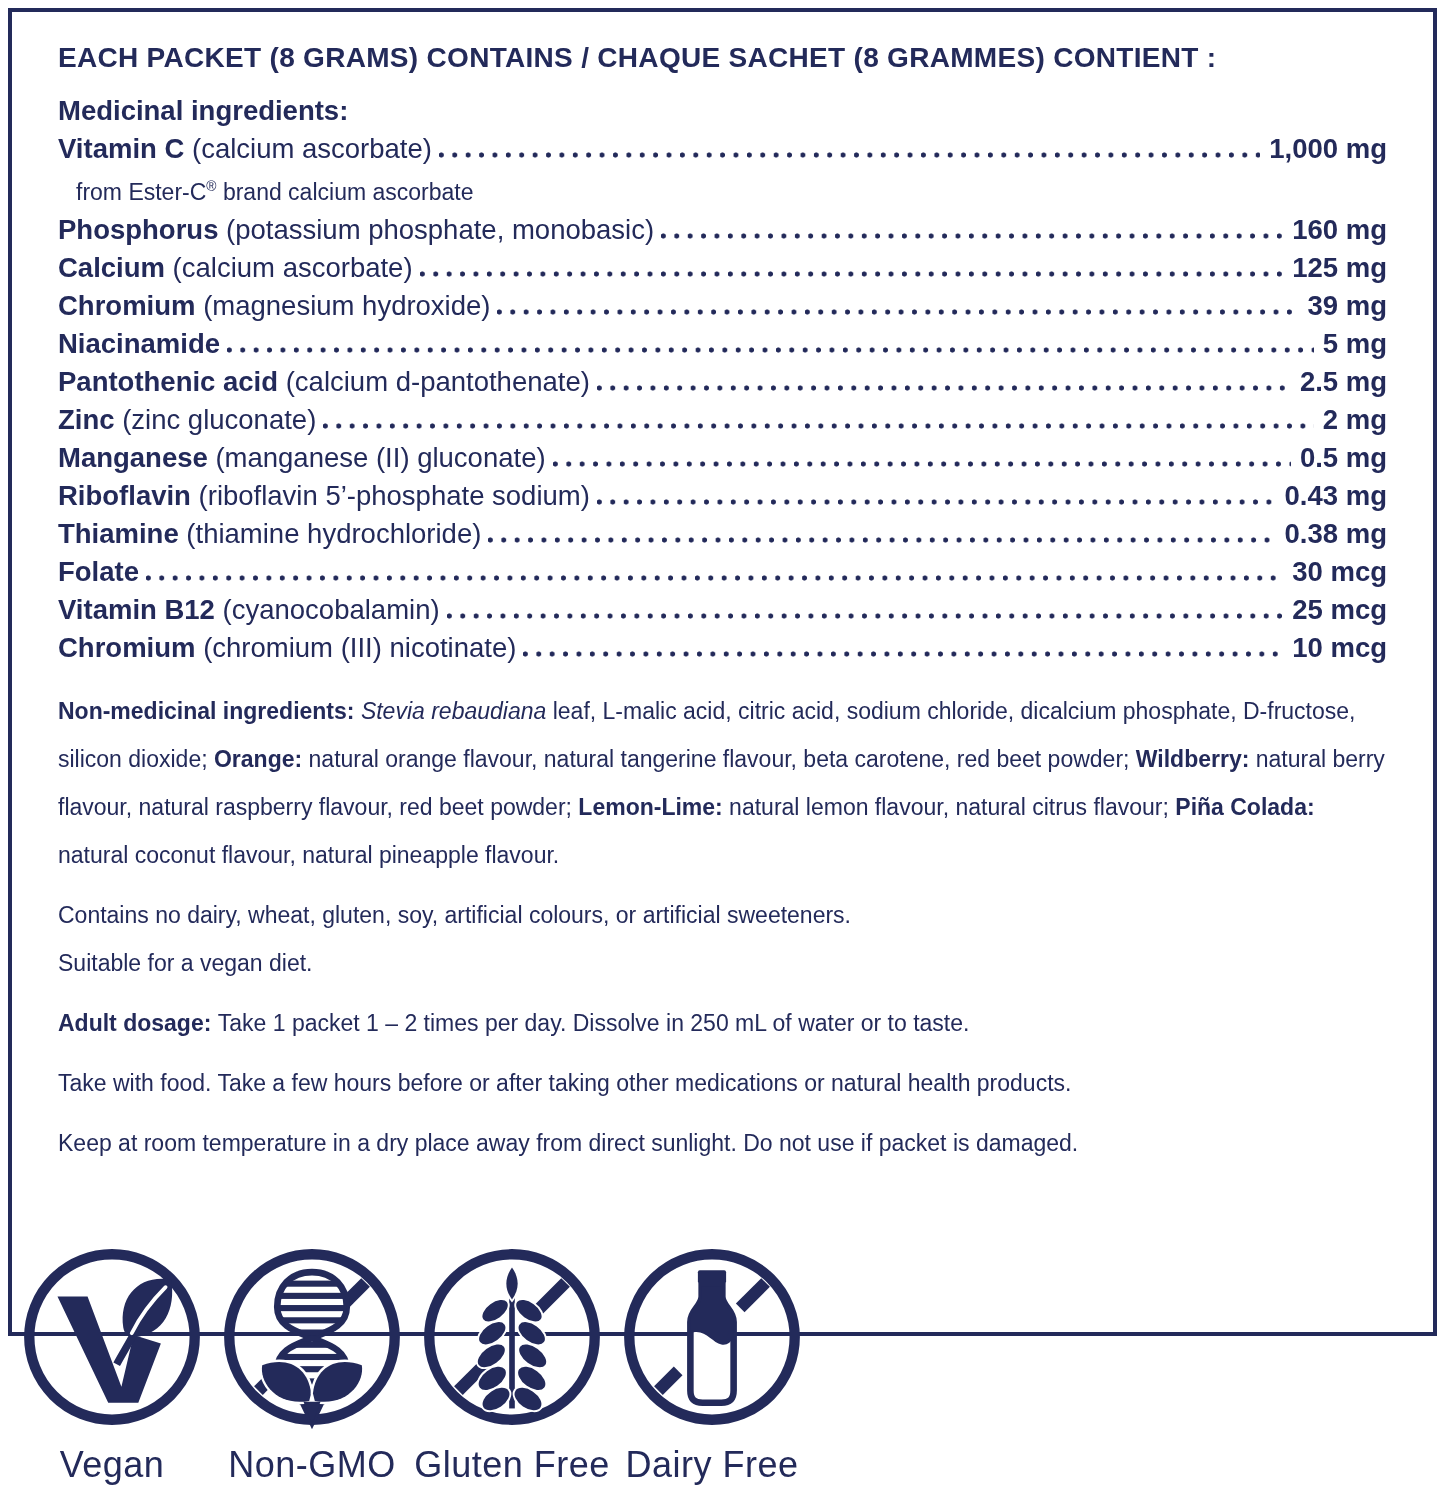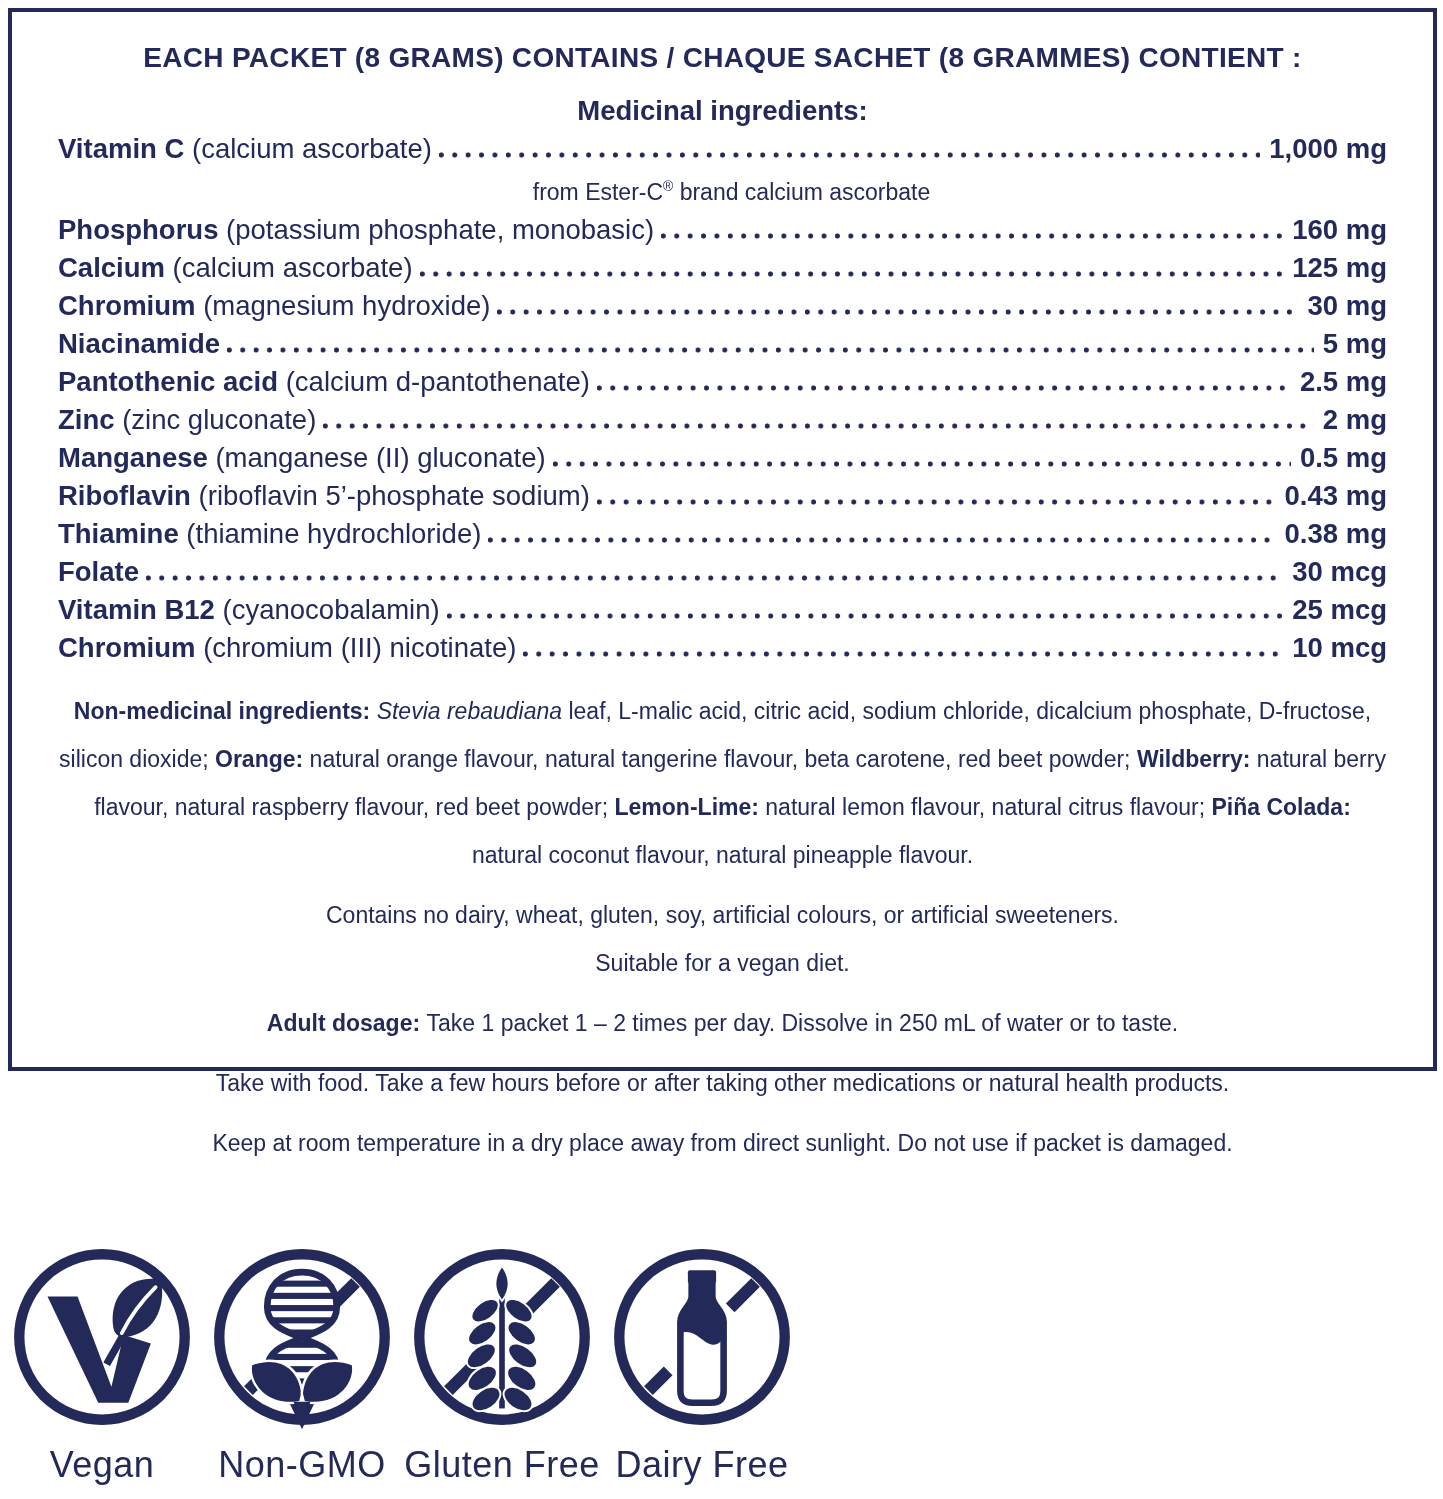--- a/index.html
+++ b/index.html
@@ -4,24 +4,23 @@
 <style>
   :root{ --navy:#232a5a; }
   html,body{ margin:0; padding:0; }
   body{
     width:1443px; height:1499px; background:#ffffff; overflow:hidden;
     font-family:"Liberation Sans","DejaVu Sans",sans-serif;
     color:var(--navy); position:relative;
     -webkit-font-smoothing:antialiased;
   }
   .panel{
-    position:absolute; left:8px; top:8px; width:1429px; height:1063px;
+    position:absolute; left:8px; top:8px; width:1429px; height:1328px;
     border:4px solid var(--navy); box-sizing:border-box;
     padding:26px 46px 0 46px;
-    text-align:center;
   }
   .hdr{
     font-size:28px; font-weight:700; letter-spacing:.3px;
     line-height:40px; margin-bottom:14px; white-space:nowrap;
   }
   .sec-title{ font-size:27.5px; font-weight:700; line-height:38px; }
   .row{
     display:flex; align-items:baseline;
     font-size:27.5px; line-height:38px; white-space:nowrap;
   }
@@ -34,21 +33,21 @@
   }
   .subline{ font-size:23px; line-height:38px; padding-left:18px; white-space:nowrap; }
   .subline sup{ font-size:60%; }
   .paras{ margin-top:20px; }
   .para{ font-size:23px; line-height:48px; }
   .para + .para{ margin-top:12px; }
   .para .bold{ font-weight:700; }
   .para .ital{ font-style:italic; }
   .badges{
     position:absolute; left:0; top:1243px; width:1256px;
-    display:flex; padding-left:2px; box-sizing:border-box;
+    display:flex; padding-left:12px; box-sizing:border-box;
   }
   .badge{ width:200px; display:flex; flex-direction:column; align-items:center; }
   .badge svg{ display:block; color:var(--navy); }
   .blabel{
     margin-top:14px; font-size:36px; letter-spacing:.5px; line-height:40px;
     white-space:nowrap; color:var(--navy);
   }
 </style>
 </head>
 <body>
@@ -71,21 +70,21 @@
           <span class="amt">160 mg</span>
         </div>
         <div class="row">
           <span class="ing"><b>Calcium</b> (calcium ascorbate)</span>
           <span class="leader"></span>
           <span class="amt">125 mg</span>
         </div>
         <div class="row">
           <span class="ing"><b>Chromium</b> (magnesium hydroxide)</span>
           <span class="leader"></span>
-          <span class="amt">30 mg</span>
+          <span class="amt">39 mg</span>
         </div>
         <div class="row">
           <span class="ing"><b>Niacinamide</b></span>
           <span class="leader"></span>
           <span class="amt">5 mg</span>
         </div>
         <div class="row">
           <span class="ing"><b>Pantothenic acid</b> (calcium d-pantothenate)</span>
           <span class="leader"></span>
           <span class="amt">2.5 mg</span>

